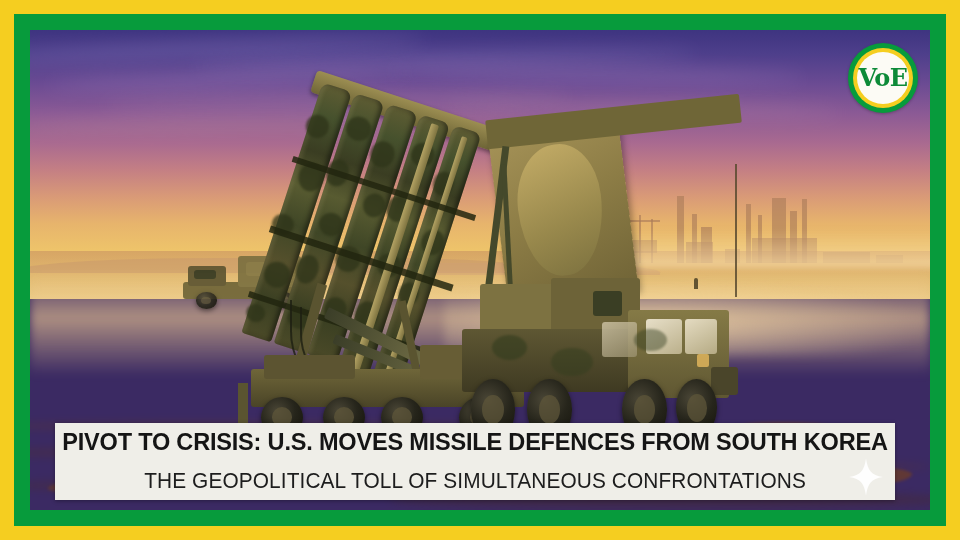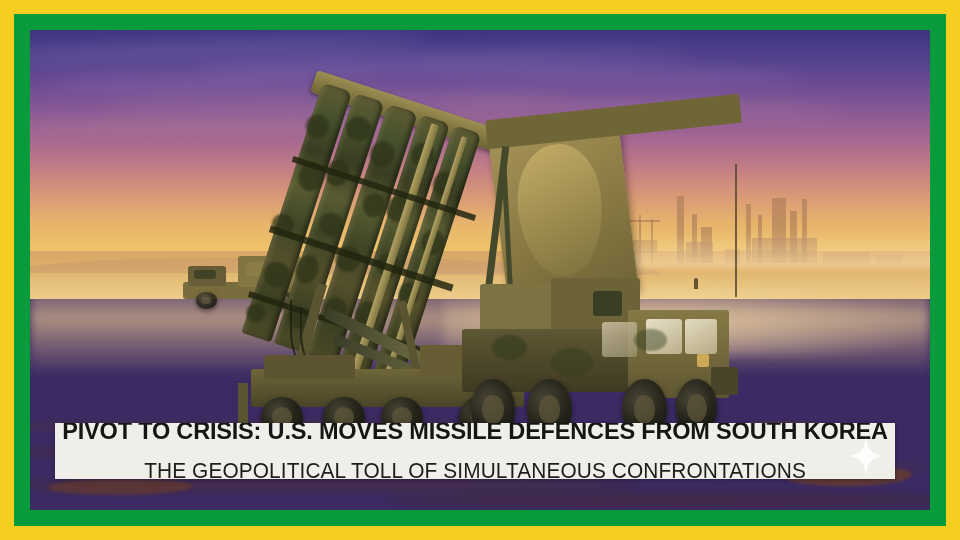--- a/index.html
+++ b/index.html
@@ -372,21 +372,21 @@
     letter-spacing: -0.5px;
     line-height: 1;
   }
 
   
   .caption {
     position: absolute;
     left: 55px;
     top: 423px;
     width: 840px;
-    height: 56px;
+    height: 77px;
     background: #EFEEE8;
     box-shadow: 0 1px 4px rgba(0,0,0,.35);
     display: flex;
     flex-direction: column;
     align-items: center;
     justify-content: center;
     overflow: hidden;
     gap: 12px;
   }
   .headline {
@@ -608,20 +608,27 @@
           <div class="hub"></div>
         </div>
       <div class="wheel" style="left:72%; top:80%; width:14%; height:18%;">
           <div class="hub"></div>
         </div>
 
       <div class="antenna" style="left:92%; top:12%; height:42%;"></div>
       <div class="soldier" style="left:78%; top:48%;"></div>
     </div>
 
+    <div class="logo" style="left:818px; top:13px;">
+      <div class="logo-mid">
+        <div class="logo-inner">
+          <span class="logo-text">VoE</span>
+        </div>
+      </div>
+    </div>
 
   </div>
 
   <div class="caption">
     <div class="headline">PIVOT TO CRISIS: U.S. MOVES MISSILE DEFENCES FROM SOUTH KOREA</div>
     <div class="subhead">THE GEOPOLITICAL TOLL OF SIMULTANEOUS CONFRONTATIONS</div>
     <svg class="sparkle" viewBox="0 0 40 44" aria-hidden="true">
       <path d="M20 0 C22 14 26 20 40 22 C26 24 22 30 20 44 C18 30 14 24 0 22 C14 20 18 14 20 0 Z" fill="#FFFFFF" opacity="0.92"></path>
     </svg>
   </div>

